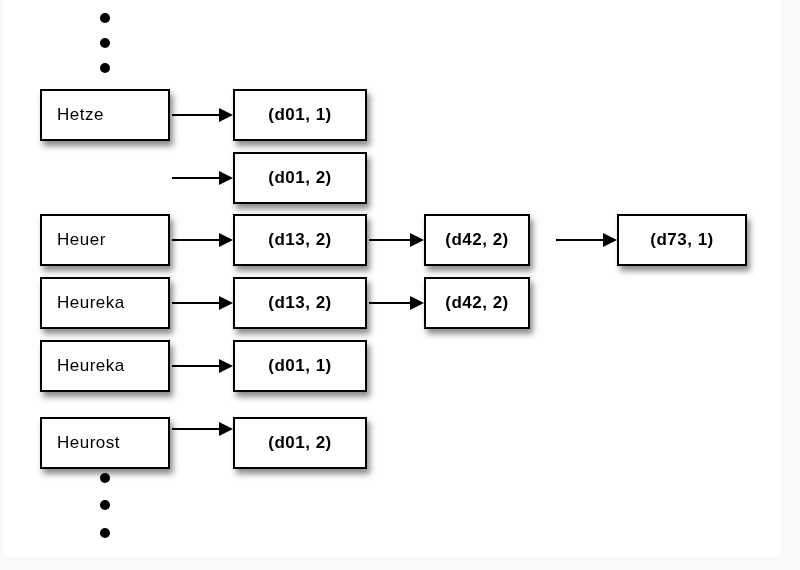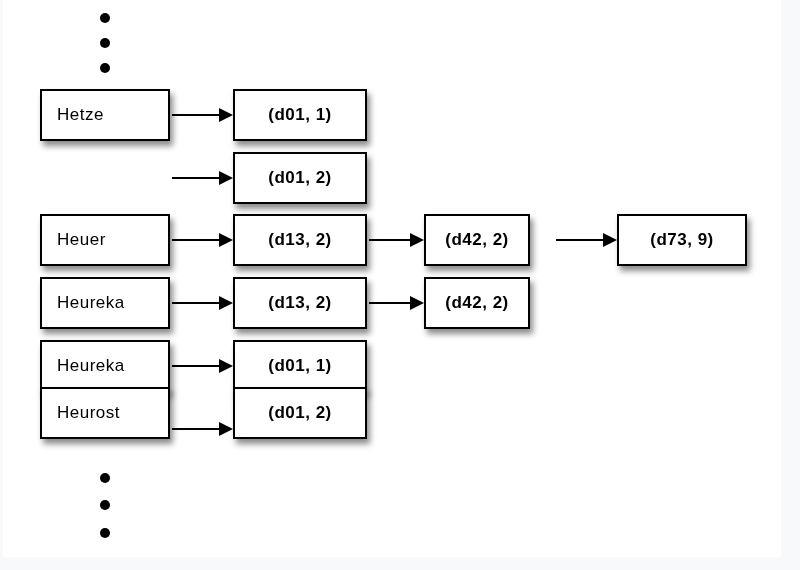--- a/index.html
+++ b/index.html
@@ -25,21 +25,21 @@
     font-size:17px;color:#000000;
     white-space:nowrap;
     letter-spacing:0.5px;
   }
   .term{justify-content:flex-start;padding-left:15px;}
   .posting{justify-content:center;font-weight:bold;}
   .col-t{left:40px;width:130px;}
   .col-a{left:233px;width:134px;}
   .col-b{left:424px;width:106px;}
   .col-c{left:617px;width:130px;}
-  .r0{top:89px}.r1{top:152px}.r2{top:214px}.r3{top:277px}.r4{top:340px}.r5{top:387px}
+  .r0{top:89px}.r1{top:152px}.r2{top:214px}.r3{top:277px}.r4{top:340px}.r5{top:417px}
   .arrow{position:absolute;height:2px;background:#000000;}
   .arrow::after{
     content:"";position:absolute;left:100%;top:-6px;
     width:0;height:0;
     border-left:14px solid #000000;
     border-top:7px solid transparent;
     border-bottom:7px solid transparent;
   }
   .ay0{top:114px}.ay1{top:177px}.ay2{top:239px}.ay3{top:302px}.ay4{top:365px}.ay5{top:428px}
   .ax-ta{left:172px;width:47px}
@@ -82,21 +82,21 @@
   <div class="arrow ax-ta ay2"></div>
   <div class="box posting col-a r2">
     <span>(d13, 2)</span>
   </div>
   <div class="arrow ax-ab ay2"></div>
   <div class="box posting col-b r2">
     <span>(d42, 2)</span>
   </div>
   <div class="arrow ax-bc ay2"></div>
   <div class="box posting col-c r2">
-    <span>(d73, 9)</span>
+    <span>(d73, 1)</span>
   </div>
 
   <div class="box term col-t r3">
     <span>Heureka</span>
   </div>
   <div class="arrow ax-ta ay3"></div>
   <div class="box posting col-a r3">
     <span>(d13, 2)</span>
   </div>
   <div class="arrow ax-ab ay3"></div>

